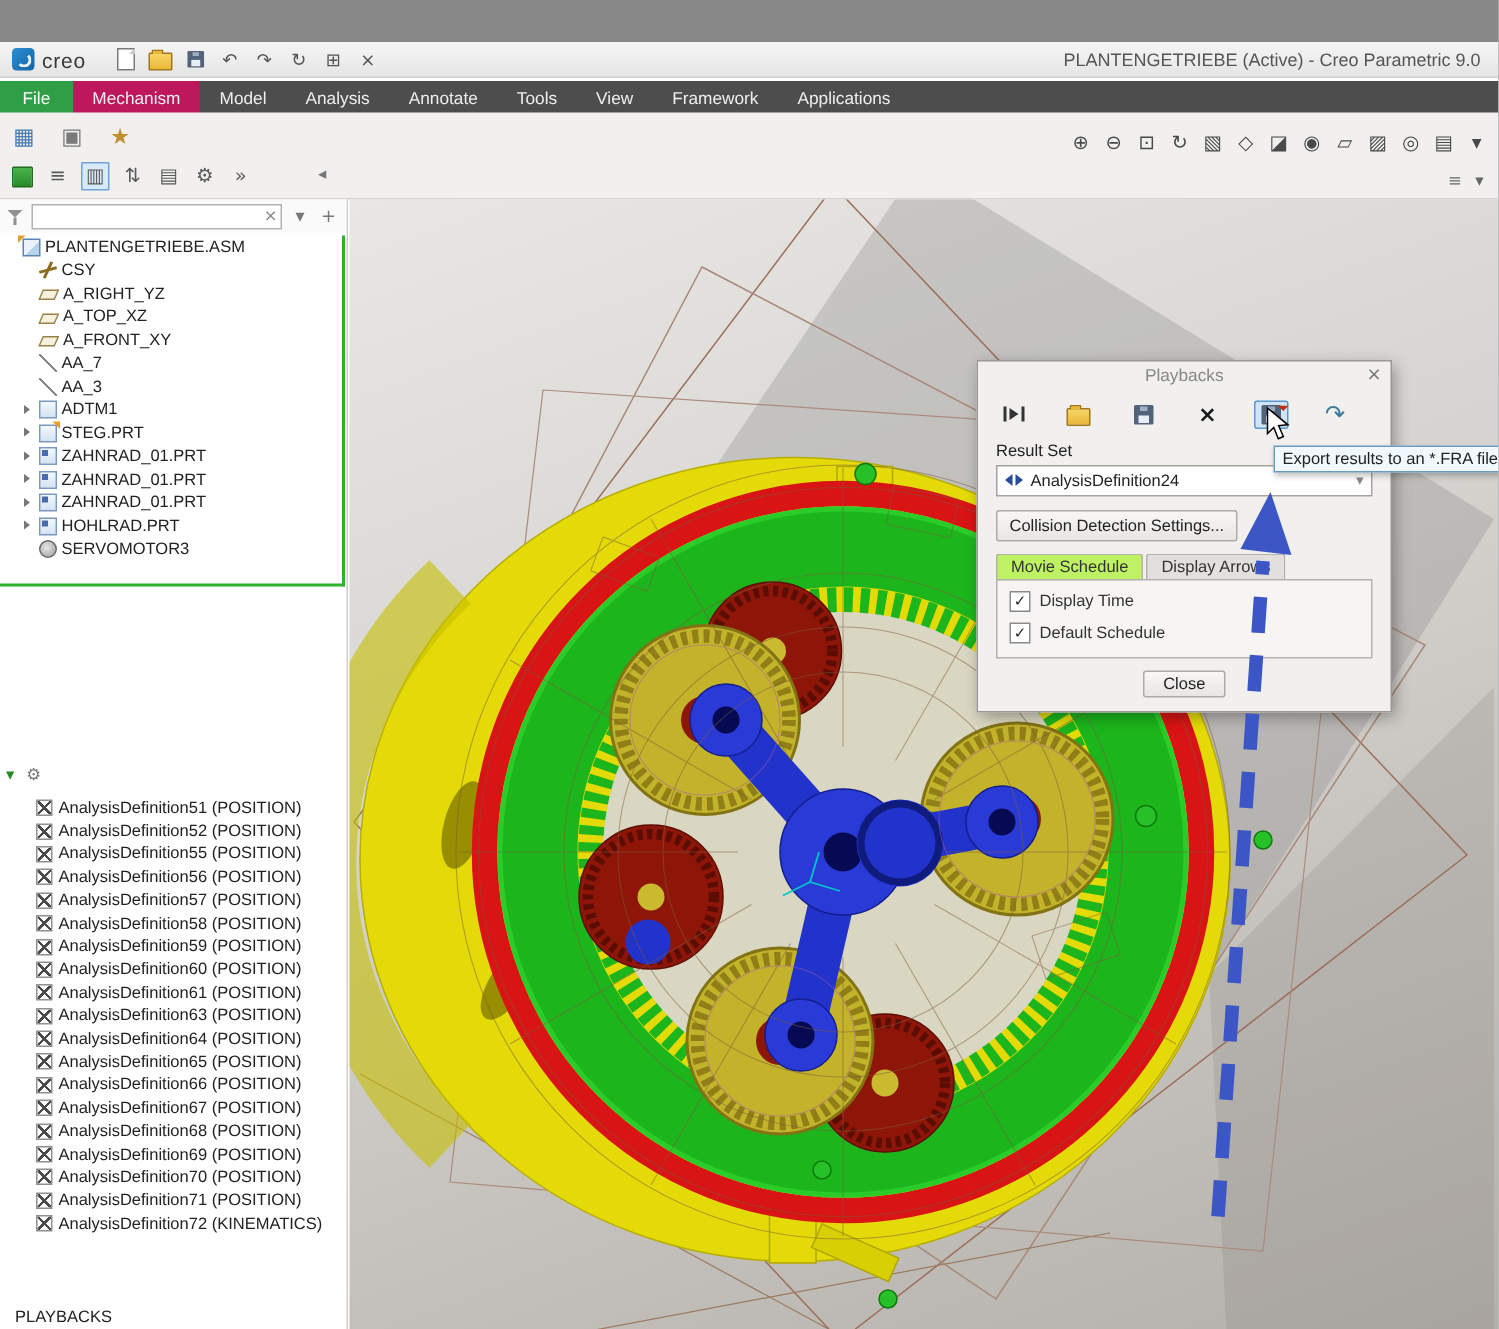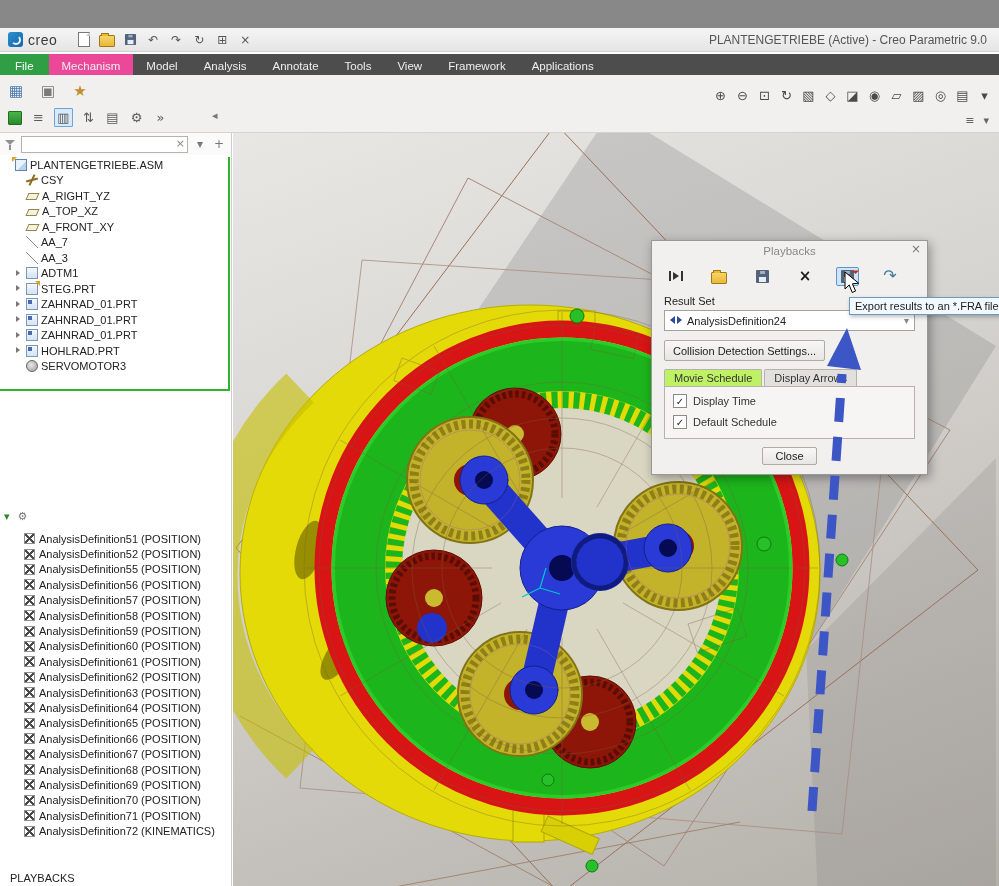--- a/index.html
+++ b/index.html
@@ -21,21 +21,21 @@
   .i-folderS::before{content:"";position:absolute;top:-3px;left:1px;width:6px;height:2px;background:#eab73a;border:1px solid #a07818;border-bottom:none;border-radius:1px 1px 0 0;}
   .i-disk{width:13px;height:13px;background:#52637a;position:relative;border-radius:1px;}
   .i-disk::before{content:"";position:absolute;left:3px;bottom:1px;width:7px;height:5px;background:#e8eef5;}
   .i-disk::after{content:"";position:absolute;left:4px;top:1px;width:5px;height:3px;background:#9fb0c2;}
   .win-title{flex:1;text-align:right;color:#555;font-size:12px;padding-right:4px;white-space:nowrap;overflow:hidden;}
 
   
   #ribbontabs{position:absolute;left:0;top:26px;right:0;height:23px;background:#4d4d4d;display:flex;align-items:stretch;}
   .rtab{padding:0 13px;display:flex;align-items:center;color:#eee;font-size:11.5px;cursor:default;}
   .rtab.file-tab{background:#2f9e44;color:#fff;padding:0 15px;}
-  .rtab.active{background:#ec4899;}
+  .rtab.active{background:#be185d;}
 
   
   #toolband{position:absolute;left:0;top:47px;right:0;height:58px;background:#f1f0ee;border-bottom:1px solid #d5d3d0;box-sizing:border-box;}
   .nav-row1{position:absolute;left:6px;top:6px;display:flex;gap:12px;}
   .nav-row1 .icon{width:20px;height:20px;font-size:15px;}
   .nav1{color:#4a7ab0;} .nav2{color:#7a7a7a;} .nav3{color:#c09030;}
   .nav-row2{position:absolute;left:6px;top:33px;display:flex;gap:7px;align-items:center;}
   .nav-row2 .icon{width:17px;height:17px;font-size:13px;color:#5a5a5a;}
   .i-greenbox{width:12px;height:12px;background:linear-gradient(#4ab54a,#2a8a2a);border:1px solid #1e6e1e;border-radius:1px;}
   .sel{border:1px solid #6fa3d8;background:#d8eaf9;border-radius:1px;}
@@ -366,24 +366,20 @@
           <div class="arow">
             <span class="aicon"></span>
             <span>AnalysisDefinition60 (POSITION)</span>
           </div>
 
           <div class="arow">
             <span class="aicon"></span>
             <span>AnalysisDefinition61 (POSITION)</span>
           </div>
 
-          <div class="arow">
-            <span class="aicon"></span>
-            <span>AnalysisDefinition62 (POSITION)</span>
-          </div>
 
           <div class="arow">
             <span class="aicon"></span>
             <span>AnalysisDefinition63 (POSITION)</span>
           </div>
 
           <div class="arow">
             <span class="aicon"></span>
             <span>AnalysisDefinition64 (POSITION)</span>
           </div>

